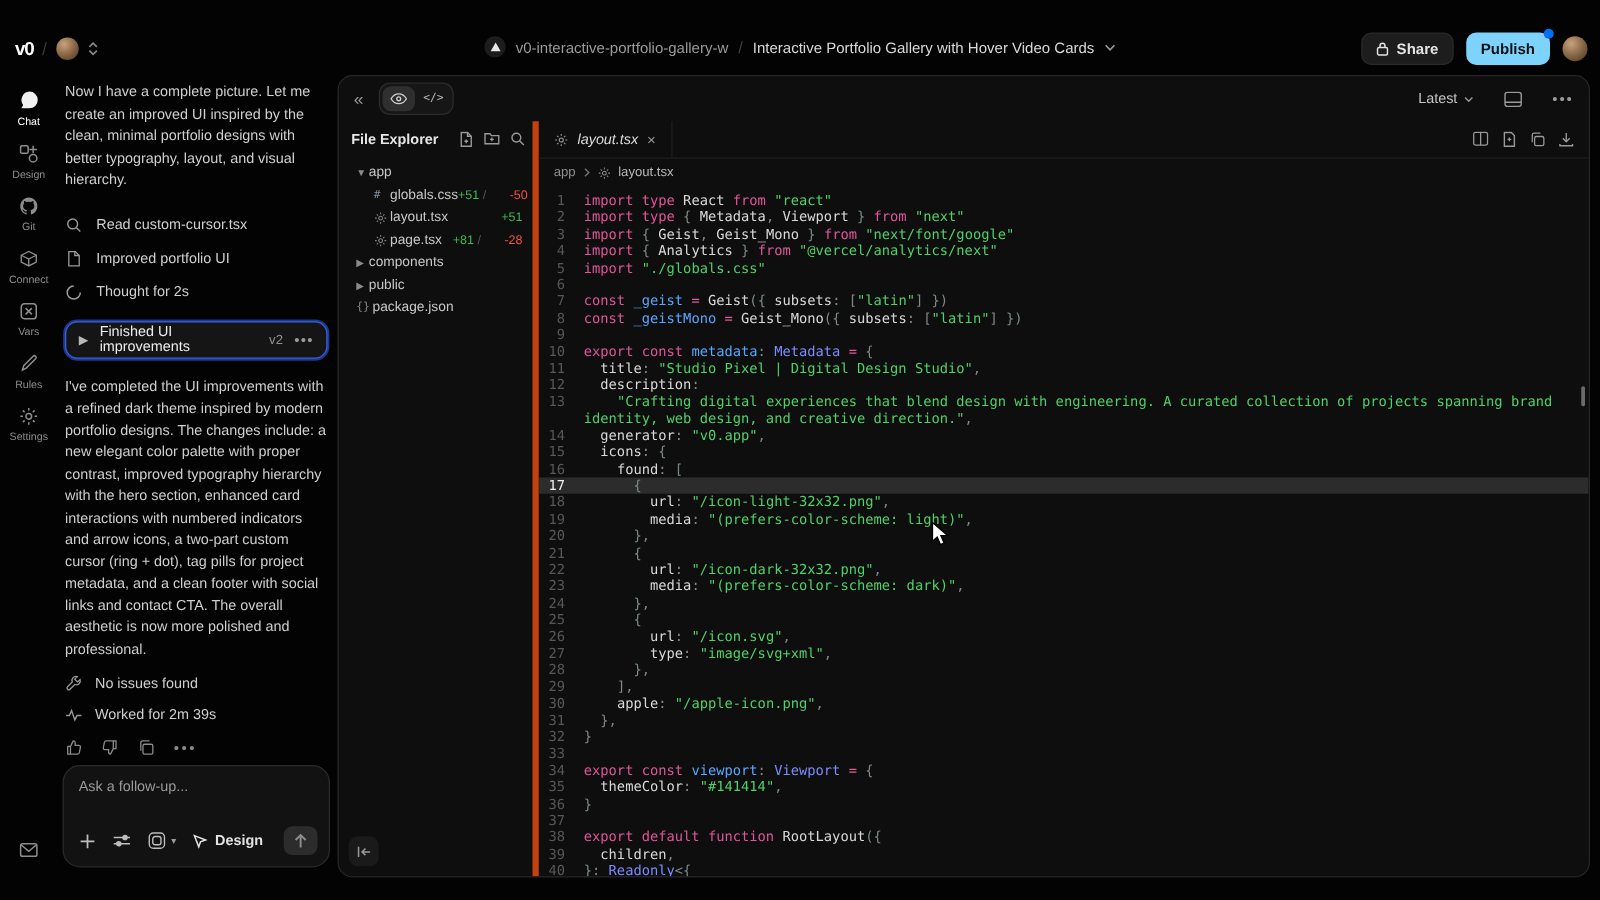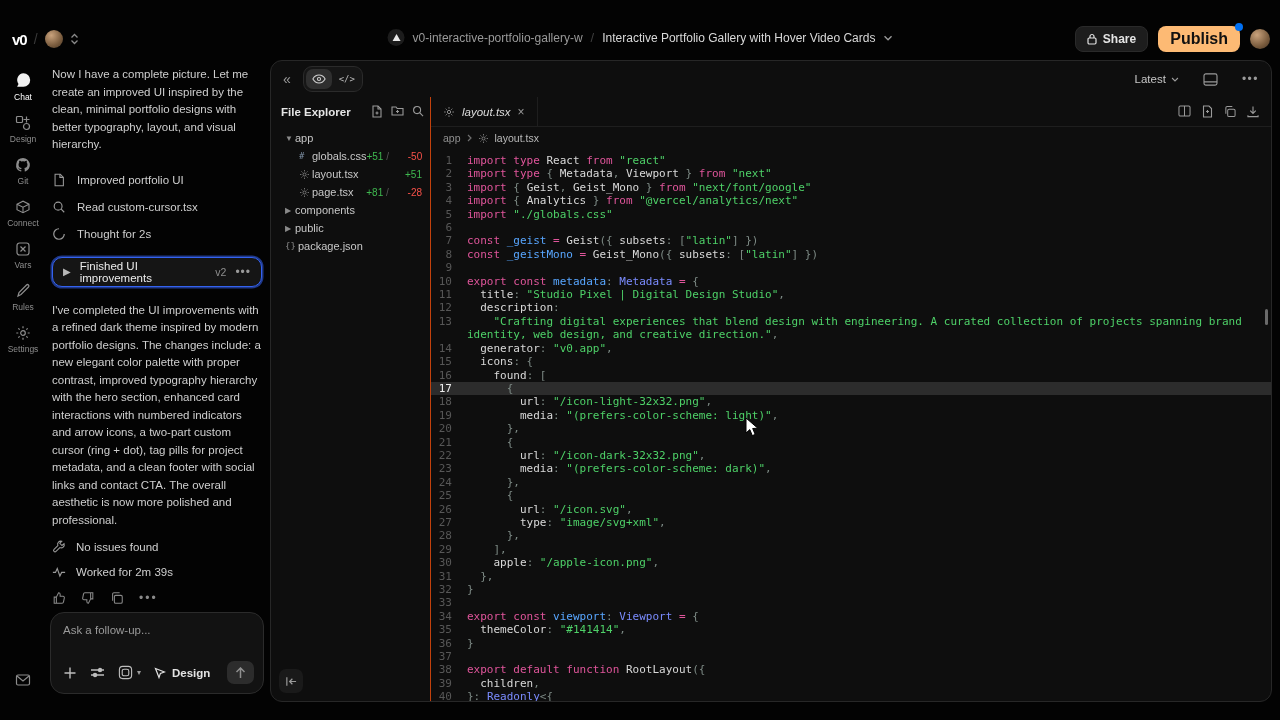--- a/index.html
+++ b/index.html
@@ -22,22 +22,22 @@
            display:flex; align-items:center; justify-content:center; }
   .crumb .tri { width:0; height:0; border-left:4px solid transparent; border-right:4px solid transparent;
            border-bottom:7px solid #e8e8e8; }
   .crumb .proj { color:#9a9a9a; }
   .crumb .sep { color:#3f3f3f; font-size:13px; }
   .crumb .title { color:#d9d9d9; }
   .actions { position:absolute; right:10px; top:26px; display:flex; align-items:center; gap:10px; }
   .btn-share { display:flex; align-items:center; gap:6px; height:26px; padding:0 11px;
            background:#1d1d1d; border:1px solid #2a2a2a; border-radius:8px; color:#e4e4e4;
            font-size:12px; font-weight:600; }
-  .btn-publish { position:relative; height:26px; padding:0 12px; background:#fdba74; color:#111;
-           border-radius:8px; font-size:16px; font-weight:600; display:flex; align-items:center; }
+  .btn-publish { position:relative; height:26px; padding:0 12px; background:#7dd3fc; color:#111;
+           border-radius:8px; font-size:12px; font-weight:600; display:flex; align-items:center; }
   .btn-publish .dot { position:absolute; top:-3px; right:-3px; width:8px; height:8px;
            border-radius:50%; background:#0070f3; }
 
   
   .rail { position:absolute; left:0; top:58px; width:46px; bottom:0; display:flex;
           flex-direction:column; align-items:center; padding-top:8px; }
   .rail-item { width:46px; height:42px; display:flex; flex-direction:column; align-items:center;
           justify-content:center; gap:3px; cursor:pointer; }
   .rail-item .lbl { font-size:8.5px; color:#8d8d8d; }
   .rail-item.active .lbl { color:#fff; }
@@ -78,21 +78,21 @@
           border-radius:9px; display:flex; align-items:center; padding:2px; gap:2px; }
   .viewtoggle .vt { width:26px; height:20px; border-radius:7px; display:flex; align-items:center;
           justify-content:center; color:#b9b9b9; }
   .viewtoggle .vt.active { background:#2f2f2f; }
   .vt-code { font-size:9px; color:#9a9a9a; font-family:"DejaVu Sans Mono",monospace; }
   .tb-right { margin-left:auto; display:flex; align-items:center; gap:24px; color:#9a9a9a; }
   .tb-right .latest { display:flex; align-items:center; gap:5px; font-size:11.5px; color:#c6c6c6; }
   .tb-right .dots { letter-spacing:1.5px; font-size:12px; }
 
   .workspace { position:absolute; top:36px; left:0; right:0; bottom:0; display:flex; }
-  .explorer { width:160px; border-right:1px solid #c2410c; padding:8px 6px 0 10px; flex-shrink:0; }
+  .explorer { width:160px; border-right:5px solid #c2410c; padding:8px 6px 0 10px; flex-shrink:0; }
   .exp-head { display:flex; align-items:center; font-size:11.5px; color:#e6e6e6; font-weight:600; }
   .exp-icons { margin-left:auto; display:flex; gap:8px; color:#9a9a9a; }
   .tree { margin-top:11px; }
   .trow { display:flex; align-items:center; height:18px; font-size:11px; color:#c7c7c7; cursor:pointer; }
   .trow .chev { width:10px; color:#8a8a8a; font-size:8px; flex-shrink:0; }
   .trow .ficon { width:13px; flex-shrink:0; color:#8a8a8a; font-size:9px;
           font-family:"DejaVu Sans Mono",monospace; }
   .trow .diff { margin-left:auto; font-size:10px; padding-right:2px; white-space:nowrap; }
   .diff .add { color:#3fb950; } .diff .del { color:#f85149;margin-left:16px; } .diff .ds { color:#555; }
 
@@ -233,35 +233,35 @@
         <rect x="1.5" y="3" width="13" height="10" rx="1.5"></rect>
         <path d="M2 4l6 5 6-5"></path>
       </svg>
   </div>
 
   <div class="chat">
     <div class="msg">Now I have a complete picture. Let me create an improved UI inspired by the clean, minimal portfolio designs with better typography, layout, and visual hierarchy.</div>
     <div class="steps" id="steps">
         <div class="step">
           <span>
+            <svg width="14" height="14" viewBox="0 0 16 16" fill="none" stroke="#9a9a9a" stroke-width="1.3">
+              <circle cx="7" cy="7" r="4.5"></circle>
+              <path d="M10.5 10.5 14 14"></path>
+            </svg>
+          </span>
+          <span>Read custom-cursor.tsx</span>
+        </div>
+        <div class="step">
+          <span>
             <svg width="14" height="14" viewBox="0 0 16 16" fill="none" stroke="#9a9a9a" stroke-width="1.2">
               <path d="M3.5 1.5h6L13 5v9.5H3.5z"></path>
               <path d="M9 1.5V5h4"></path>
             </svg>
           </span>
           <span>Improved portfolio UI</span>
-        </div>
-        <div class="step">
-          <span>
-            <svg width="14" height="14" viewBox="0 0 16 16" fill="none" stroke="#9a9a9a" stroke-width="1.3">
-              <circle cx="7" cy="7" r="4.5"></circle>
-              <path d="M10.5 10.5 14 14"></path>
-            </svg>
-          </span>
-          <span>Read custom-cursor.tsx</span>
         </div>
         <div class="step">
           <span>
             <svg width="14" height="14" viewBox="0 0 16 16" fill="none" stroke="#9a9a9a" stroke-width="1.4">
               <path d="M14 8A6 6 0 1 1 8 2"></path>
             </svg>
           </span>
           <span>Thought for 2s</span>
         </div>
       </div>

